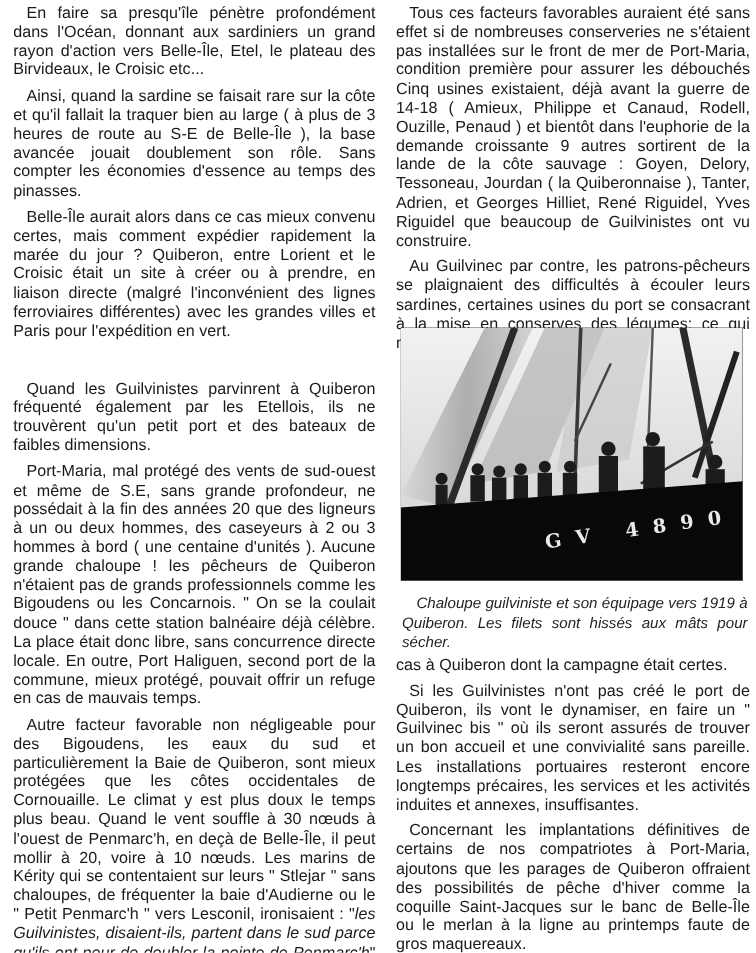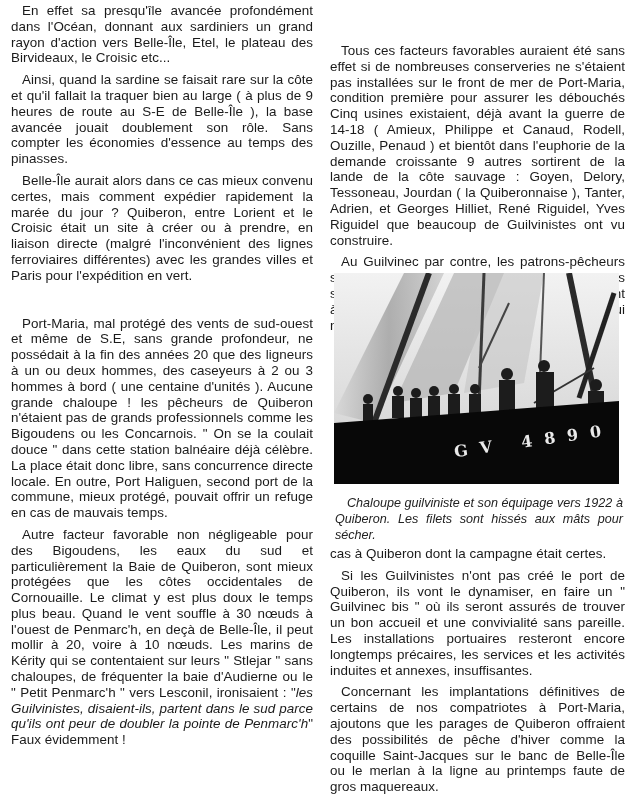--- a/index.html
+++ b/index.html
@@ -16,21 +16,21 @@
     color: #1a1a1a;
   }
   .col {
     position: absolute;
     top: 3px;
     font-size: 13.4px;
     line-height: 15.8px;
     text-align: justify;
   }
   .col-left { left: 11px; width: 302px; }
-  .col-right { left: 330px; width: 295px; margin-top: 40px; }
+  .col-right { left: 330px; width: 295px; }
   .para {
     margin: 0 0 6px 0;
     text-indent: 11px;
     letter-spacing: 0.05px;
   }
   .para.no-indent { text-indent: 0; }
   .gap { height: 26px; }
   .ital { font-style: italic; }
 
   .figure {
@@ -64,24 +64,25 @@
     width: 295px;
     font-size: 13.4px;
     line-height: 15.8px;
     text-align: justify;
   }
 </style>
 </head>
 <body>
 
 <div class="col col-left">
-  <p class="para">En effet sa presqu'île avancée profondément dans l'Océan, donnant aux sardiniers un grand rayon d'action vers Belle-Île, Etel, le plateau des Birvideaux, le Croisic etc...</p>
-  <p class="para">Ainsi, quand la sardine se faisait rare sur la côte et qu'il fallait la traquer bien au large ( à plus de 9 heures de route au S-E de Belle-Île ), la base avancée jouait doublement son rôle. Sans compter les économies d'essence au temps des pinasses.</p>
+  <p class="para">En faire sa presqu'île pénètre profondément dans l'Océan, donnant aux sardiniers un grand rayon d'action vers Belle-Île, Etel, le plateau des Birvideaux, le Croisic etc...</p>
+  <p class="para">Ainsi, quand la sardine se faisait rare sur la côte et qu'il fallait la traquer bien au large ( à plus de 3 heures de route au S-E de Belle-Île ), la base avancée jouait doublement son rôle. Sans compter les économies d'essence au temps des pinasses.</p>
   <p class="para">Belle-Île aurait alors dans ce cas mieux convenu certes, mais comment expédier rapidement la marée du jour ? Quiberon, entre Lorient et le Croisic était un site à créer ou à prendre, en liaison directe (malgré l'inconvénient des lignes ferroviaires différentes) avec les grandes villes et Paris pour l'expédition en vert.</p>
   <div class="gap"></div>
+  <p class="para">Quand les Guilvinistes parvinrent à Quiberon fréquenté également par les Etellois, ils ne trouvèrent qu'un petit port et des bateaux de faibles dimensions.</p>
   <p class="para">Port-Maria, mal protégé des vents de sud-ouest et même de S.E, sans grande profondeur, ne possédait à la fin des années 20 que des ligneurs à un ou deux hommes, des caseyeurs à 2 ou 3 hommes à bord ( une centaine d'unités ). Aucune grande chaloupe ! les pêcheurs de Quiberon n'étaient pas de grands professionnels comme les Bigoudens ou les Concarnois. " On se la coulait douce " dans cette station balnéaire déjà célèbre. La place était donc libre, sans concurrence directe locale. En outre, Port Haliguen, second port de la commune, mieux protégé, pouvait offrir un refuge en cas de mauvais temps.</p>
   <p class="para"><span>Autre facteur favorable non négligeable pour des Bigoudens, les eaux du sud et particulièrement la Baie de Quiberon, sont mieux protégées que les côtes occidentales de Cornouaille. Le climat y est plus doux le temps plus beau. Quand le vent souffle à 30 nœuds à l'ouest de Penmarc'h, en deçà de Belle-Île, il peut mollir à 20, voire à 10 nœuds. Les marins de Kérity qui se contentaient sur leurs " Stlejar " sans chaloupes, de fréquenter la baie d'Audierne ou le " Petit Penmarc'h " vers Lesconil, ironisaient : "</span><span class="ital">les Guilvinistes, disaient-ils, partent dans le sud parce qu'ils ont peur de doubler la pointe de Penmarc'h</span><span>" Faux évidemment !</span></p>
 </div>
 
 <div class="col col-right">
   <p class="para">Tous ces facteurs favorables auraient été sans effet si de nombreuses conserveries ne s'étaient pas installées sur le front de mer de Port-Maria, condition première pour assurer les débouchés Cinq usines existaient, déjà avant la guerre de 14-18 ( Amieux, Philippe et Canaud, Rodell, Ouzille, Penaud ) et bientôt dans l'euphorie de la demande croissante 9 autres sortirent de la lande de la côte sauvage : Goyen, Delory, Tessoneau, Jourdan ( la Quiberonnaise ), Tanter, Adrien, et Georges Hilliet, René Riguidel, Yves Riguidel que beaucoup de Guilvinistes ont vu construire.</p>
   <p class="para">Au Guilvinec par contre, les patrons-pêcheurs se plaignaient des difficultés à écouler leurs sardines, certaines usines du port se consacrant à la mise en conserves des légumes; ce qui n'était pas le</p>
 </div>
 
 <div class="figure">
@@ -130,19 +131,19 @@
         <rect x="202" y="99" width="18" height="40"></rect>
       <circle cx="262" cy="112" r="6"></circle>
         <rect x="254" y="118" width="16" height="25"></rect>
     </g>
 
     <polygon points="0,150 285,128 285,211 0,211" fill="#080808"></polygon>
     <text x="120" y="180" font-family="DejaVu Serif, serif" font-size="16" font-weight="bold" fill="#eaeaea" letter-spacing="12" transform="rotate(-8 150 175)">GV 4890</text>
   </svg>
 </div>
 
-<div class="caption">Chaloupe guilviniste et son équipage vers 1922 à Quiberon. Les filets sont hissés aux mâts pour sécher.</div>
+<div class="caption">Chaloupe guilviniste et son équipage vers 1919 à Quiberon. Les filets sont hissés aux mâts pour sécher.</div>
 
 <div class="col-right-bottom">
   <p class="para no-indent">cas à Quiberon dont la campagne était certes.</p>
   <p class="para">Si les Guilvinistes n'ont pas créé le port de Quiberon, ils vont le dynamiser, en faire un " Guilvinec bis " où ils seront assurés de trouver un bon accueil et une convivialité sans pareille. Les installations portuaires resteront encore longtemps précaires, les services et les activités induites et annexes, insuffisantes.</p>
   <p class="para">Concernant les implantations définitives de certains de nos compatriotes à Port-Maria, ajoutons que les parages de Quiberon offraient des possibilités de pêche d'hiver comme la coquille Saint-Jacques sur le banc de Belle-Île ou le merlan à la ligne au printemps faute de gros maquereaux.</p>
 </div>
 
 </body></html>

